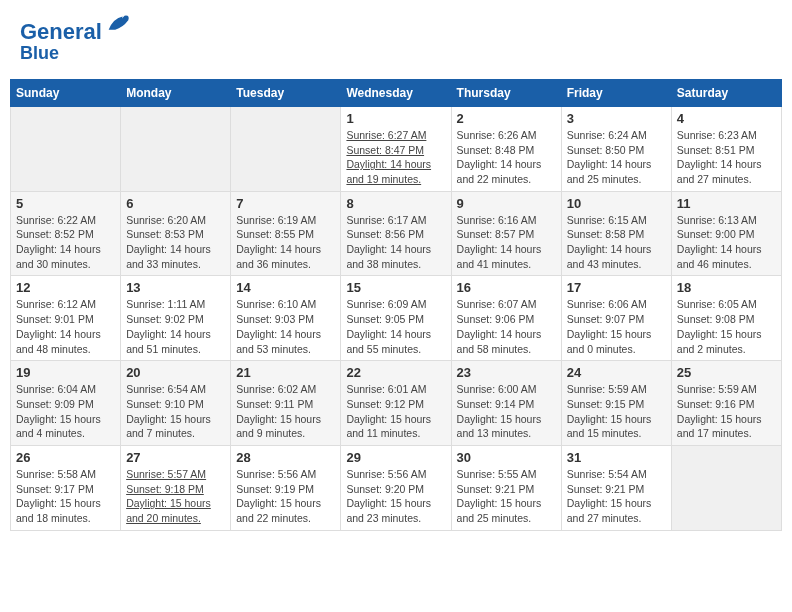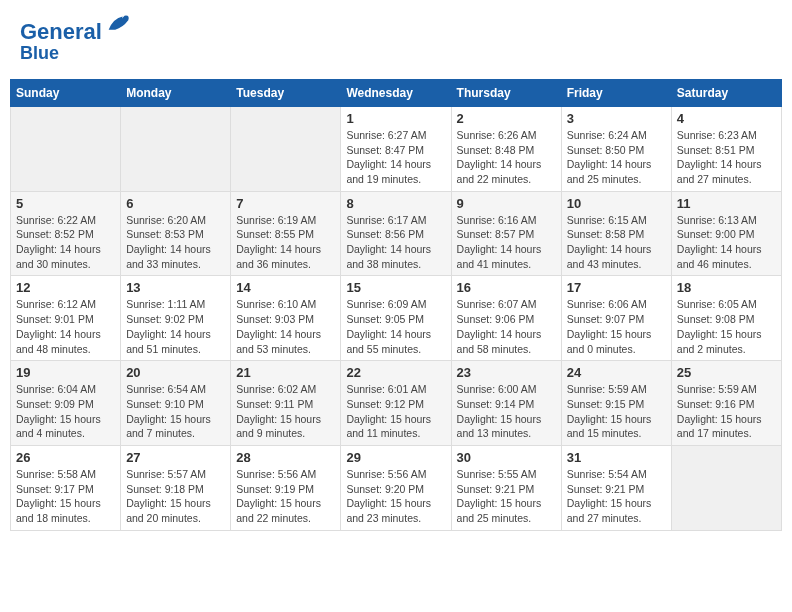--- a/index.html
+++ b/index.html
@@ -123,21 +123,21 @@
         <th>Saturday</th>
       </tr>
   </thead>
   <tbody id="calendar-body">
   <tr>
         <td class="empty-cell"></td>
         <td class="empty-cell"></td>
         <td class="empty-cell"></td>
         <td style="background: rgb(255, 255, 255);">
           <div class="day-number">1</div>
-          <div class="day-info" style="white-space: pre-line;">Sunrise: 6:27 AM
+          <div class="day-info" style="white-space: pre-line; text-decoration: underline;">Sunrise: 6:27 AM
 Sunset: 8:47 PM
 Daylight: 14 hours
 and 19 minutes.</div>
         </td>
         <td style="background: rgb(255, 255, 255);">
           <div class="day-number">2</div>
           <div class="day-info" style="white-space: pre-line;">Sunrise: 6:26 AM
 Sunset: 8:48 PM
 Daylight: 14 hours
 and 22 minutes.</div>
@@ -313,21 +313,21 @@
       <tr>
         <td style="background: rgb(255, 255, 255);">
           <div class="day-number">26</div>
           <div class="day-info" style="white-space: pre-line;">Sunrise: 5:58 AM
 Sunset: 9:17 PM
 Daylight: 15 hours
 and 18 minutes.</div>
         </td>
         <td style="background: rgb(255, 255, 255);">
           <div class="day-number">27</div>
-          <div class="day-info" style="white-space: pre-line;">Sunrise: 5:57 AM
+          <div class="day-info" style="white-space: pre-line; text-decoration: underline;">Sunrise: 5:57 AM
 Sunset: 9:18 PM
 Daylight: 15 hours
 and 20 minutes.</div>
         </td>
         <td style="background: rgb(255, 255, 255);">
           <div class="day-number">28</div>
           <div class="day-info" style="white-space: pre-line;">Sunrise: 5:56 AM
 Sunset: 9:19 PM
 Daylight: 15 hours
 and 22 minutes.</div>

